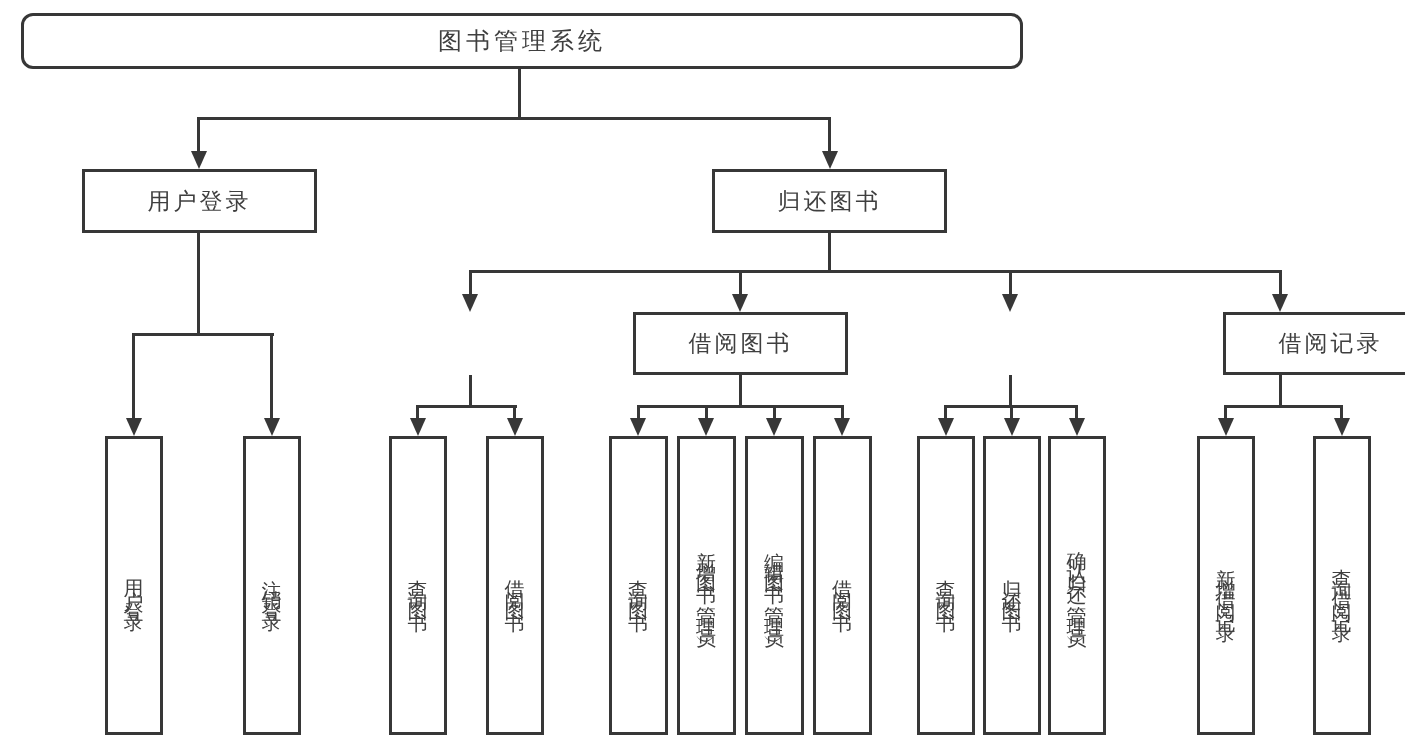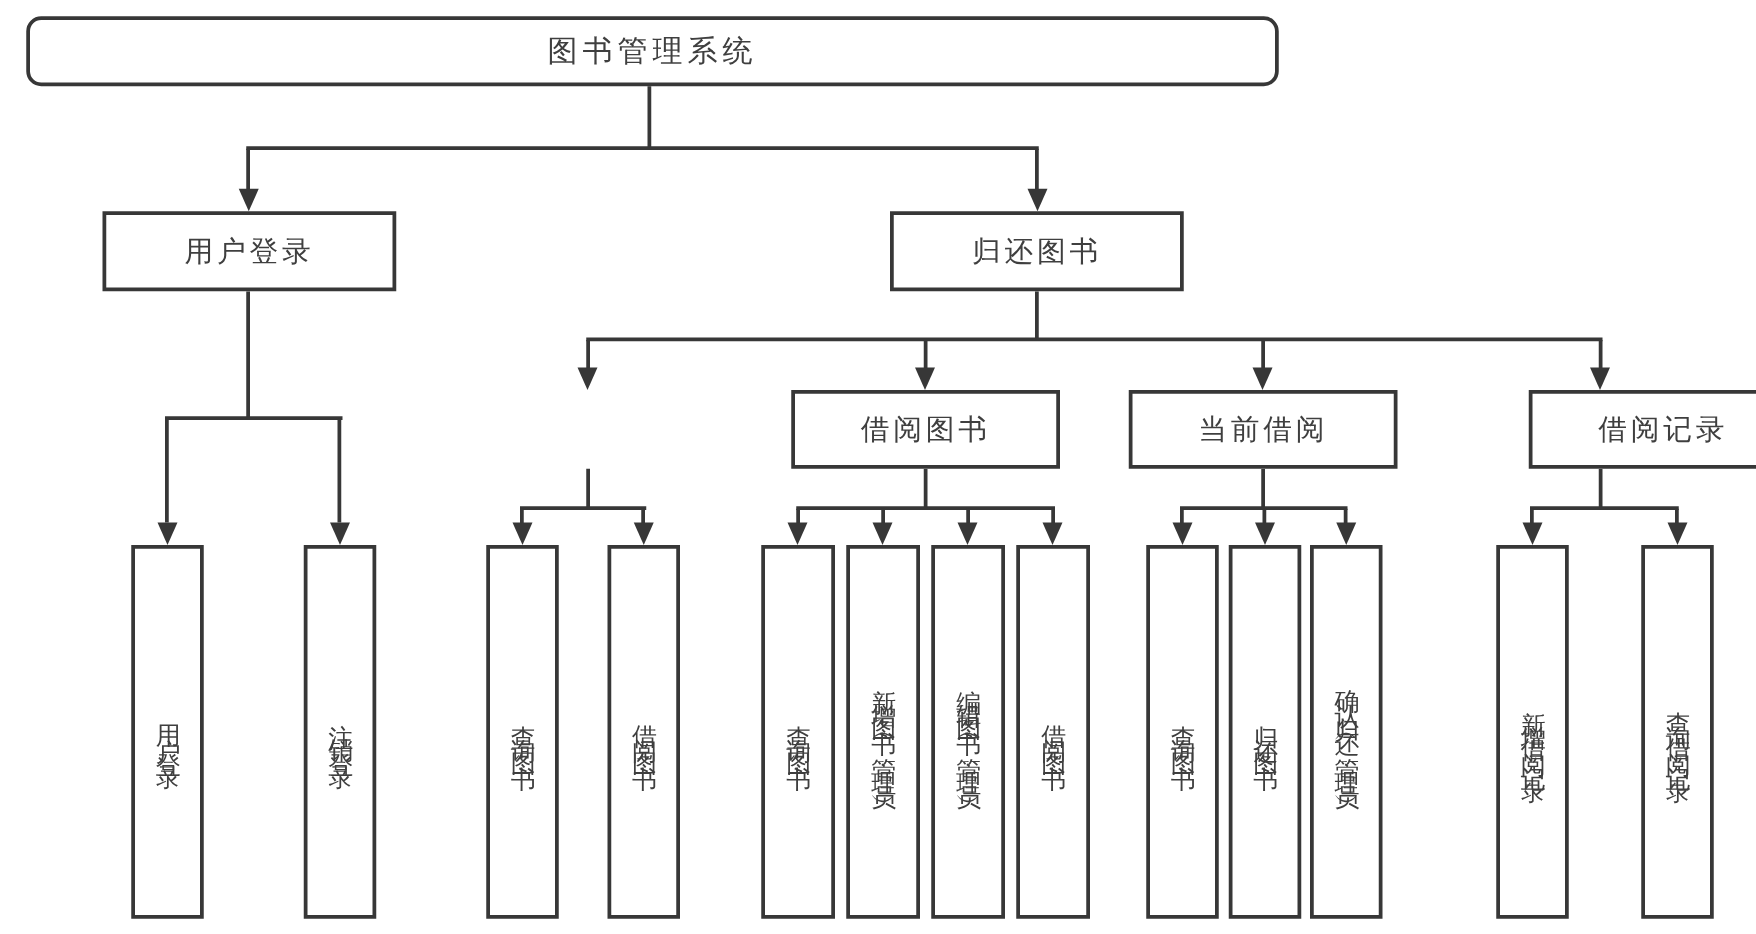--- a/index.html
+++ b/index.html
@@ -80,21 +80,20 @@
 
   <div class="node root" style="left:21px; top:13px; width:1002px; height:56px;border-radius:12px;">图书管理系统</div>
 
   <div class="node" style="left:82px; top:169px; width:235px; height:64px;">用户登录</div>
 
   <div class="node" style="left:712px; top:169px; width:235px; height:64px;">归还图书</div>
 
 
   <div class="node" style="left:633px; top:312px; width:215px; height:63px;">借阅图书</div>
 
-  <div class="node" style="left:903px; top:312px; width:215px; height:63px;">当前借阅</div>
 
   <div class="node" style="left:1223px; top:312px; width:215px; height:63px;">借阅记录</div>
 
   <div class="leaf" style="left:105px; width:58px;">
     <span class="vtext">用户登录</span>
   </div>
   <div class="leaf" style="left:243px; width:58px;">
     <span class="vtext">注销登录</span>
   </div>
 

